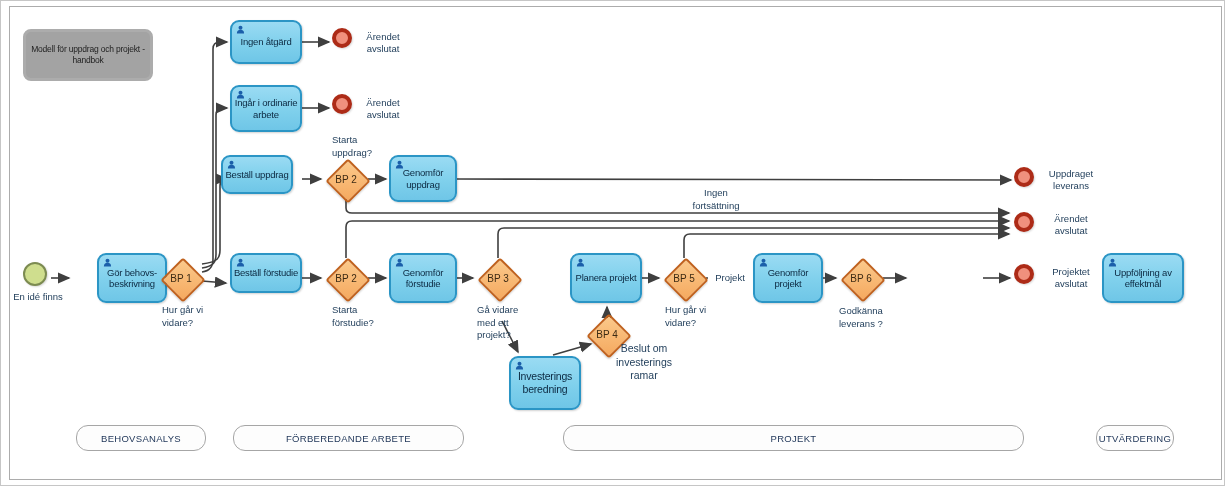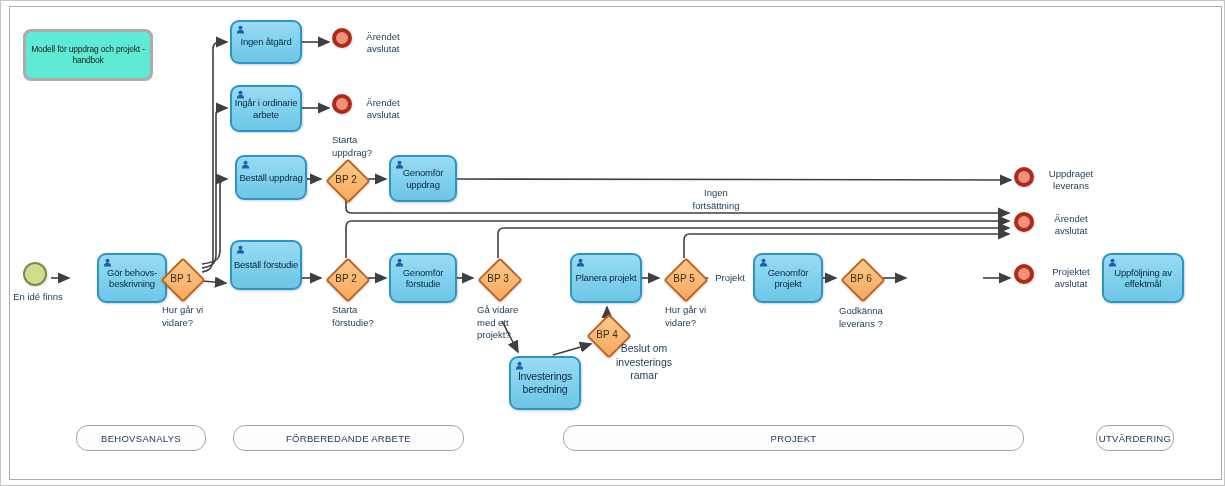--- a/index.html
+++ b/index.html
@@ -21,21 +21,21 @@
   .ev-end{width:20px;height:20px;border:4px solid #ad2b17;border-radius:50%;background:#f0907d;
         box-shadow:1px 1px 2px rgba(0,0,0,.15);}
   .ev-start{width:24px;height:24px;border:2px solid #7c8b51;border-radius:50%;background:#cfde8e;
         box-shadow:1px 1px 2px rgba(0,0,0,.15);}
   .flow-label{position:absolute;z-index:3;font-size:9.5px;line-height:12.5px;color:#1c3a57;white-space:pre-line;}
   .centered{text-align:center;}
   .on-line{background:#fff;padding:0 2px;}
   .ev-label{position:absolute;z-index:3;font-size:9.5px;line-height:11.5px;color:#1c3a57;white-space:pre-line;text-align:center;}
   .group{background:#fdfdfd;border:1.5px solid #a6a6a6;border-radius:12px;display:flex;align-items:center;
         justify-content:center;font-size:9.5px;letter-spacing:.3px;color:#23395b;}
-  .note{background:#5eead4;border:3px solid #acacac;border-radius:8px;display:flex;align-items:center;
+  .note{background:#a3a3a3;border:3px solid #acacac;border-radius:8px;display:flex;align-items:center;
         justify-content:center;text-align:center;font-size:8.5px;line-height:11px;color:#222;
         white-space:pre-line;letter-spacing:-0.2px;}
 </style>
 </head>
 <body>
 
 <div id="page">
   <div id="frame"></div>
 
   <svg class="wires" width="1225" height="486">
@@ -85,21 +85,21 @@
     <span>Ingen åtgärd</span>
   </div>
   <div class="node task" style="left:229px;top:84px;width:72px;height:47px;">
     <svg class="person" viewBox="0 0 10 10">
         <circle cx="5" cy="3" r="2.2" fill="#1b5faa"></circle>
         <path d="M1 9.4 a4 4 0 0 1 8 0 z" fill="#1b5faa"></path>
       </svg>
     <span>Ingår i ordinarie
 arbete</span>
   </div>
-  <div class="node task" style="left:234px;top:154px;width:72px;height:45px;">
+  <div class="node task" style="left:220px;top:154px;width:72px;height:39px;">
     <svg class="person" viewBox="0 0 10 10">
         <circle cx="5" cy="3" r="2.2" fill="#1b5faa"></circle>
         <path d="M1 9.4 a4 4 0 0 1 8 0 z" fill="#1b5faa"></path>
       </svg>
     <span>Beställ uppdrag</span>
   </div>
   <div class="node task" style="left:388px;top:154px;width:68px;height:47px;">
     <svg class="person" viewBox="0 0 10 10">
         <circle cx="5" cy="3" r="2.2" fill="#1b5faa"></circle>
         <path d="M1 9.4 a4 4 0 0 1 8 0 z" fill="#1b5faa"></path>
@@ -108,21 +108,21 @@
 uppdrag</span>
   </div>
   <div class="node task" style="left:72px;top:252px;width:70px;height:50px;margin-left:24px;">
     <svg class="person" viewBox="0 0 10 10">
         <circle cx="5" cy="3" r="2.2" fill="#1b5faa"></circle>
         <path d="M1 9.4 a4 4 0 0 1 8 0 z" fill="#1b5faa"></path>
       </svg>
     <span>Gör behovs-
 beskrivning</span>
   </div>
-  <div class="node task" style="left:229px;top:239px;width:72px;height:50px;">
+  <div class="node task" style="left:229px;top:252px;width:72px;height:40px;">
     <svg class="person" viewBox="0 0 10 10">
         <circle cx="5" cy="3" r="2.2" fill="#1b5faa"></circle>
         <path d="M1 9.4 a4 4 0 0 1 8 0 z" fill="#1b5faa"></path>
       </svg>
     <span>Beställ förstudie</span>
   </div>
   <div class="node task" style="left:388px;top:252px;width:68px;height:50px;">
     <svg class="person" viewBox="0 0 10 10">
         <circle cx="5" cy="3" r="2.2" fill="#1b5faa"></circle>
         <path d="M1 9.4 a4 4 0 0 1 8 0 z" fill="#1b5faa"></path>

